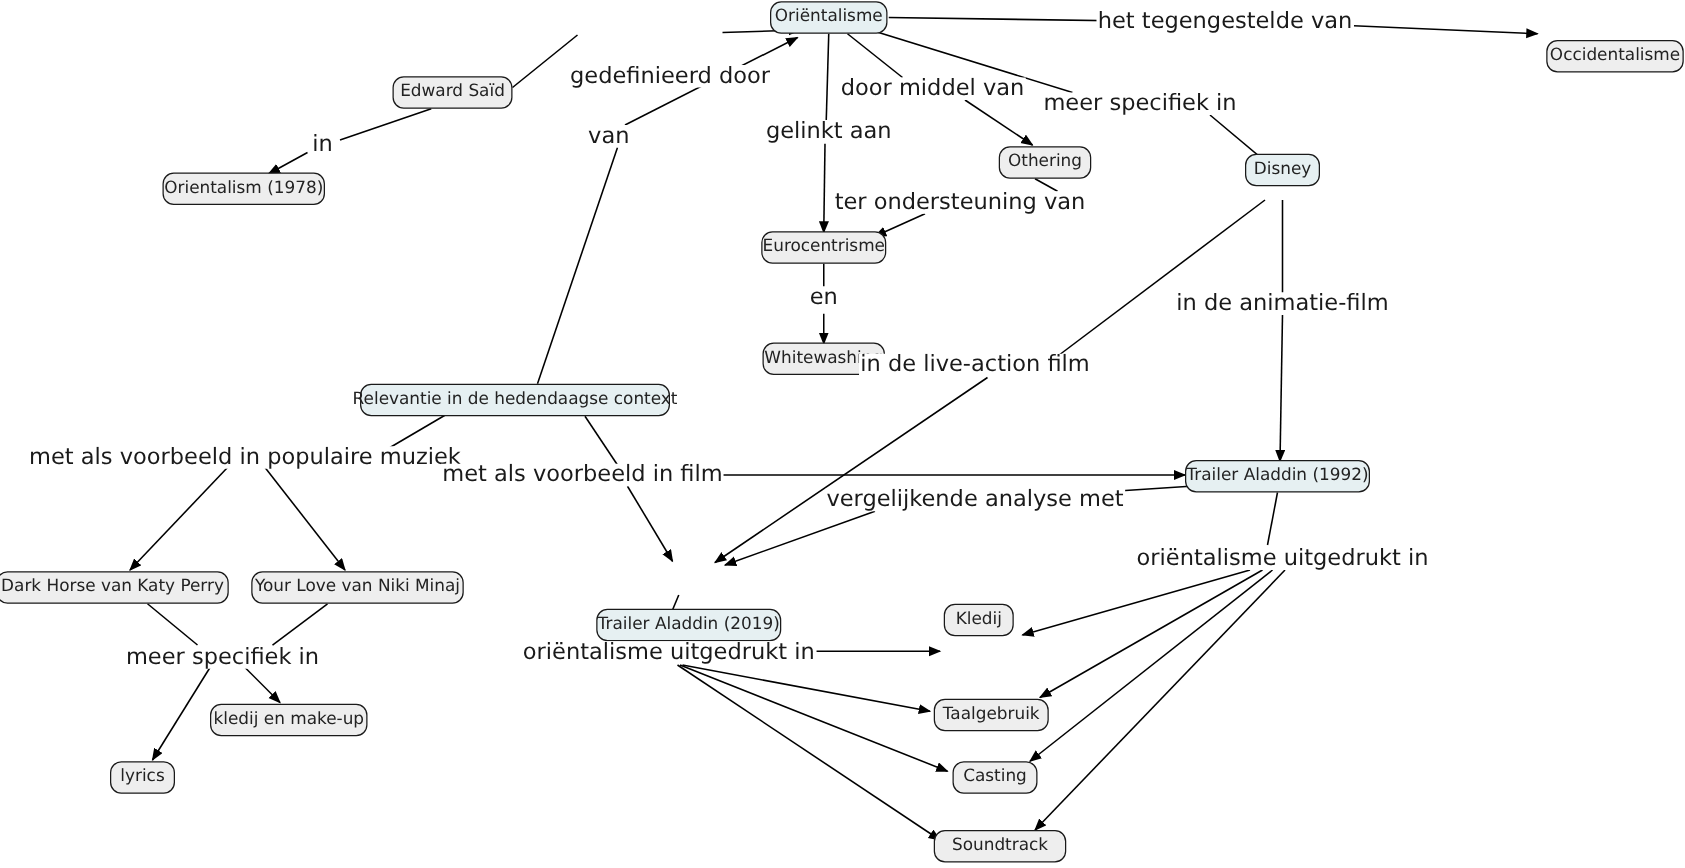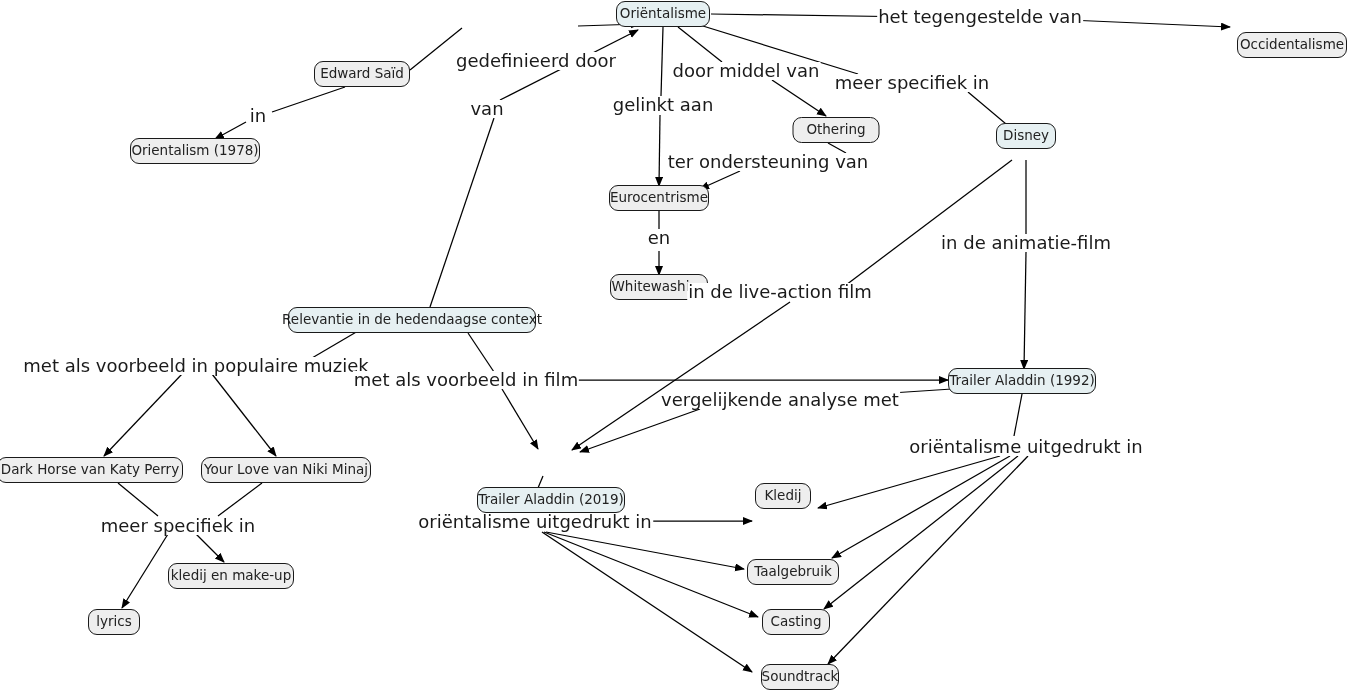--- a/index.html
+++ b/index.html
@@ -113,35 +113,35 @@
         <line x1="1018" y1="456" x2="824" y2="609" stroke="#000000" stroke-width="1.25" marker-end="url(#arrowhead)"></line>
         <line x1="1028" y1="456" x2="828" y2="664" stroke="#000000" stroke-width="1.25" marker-end="url(#arrowhead)"></line>
       </g>
   </svg>
 
   <div id="node-group">
       <div class="node accent" style="left: 663px; top: 14px; width: 94px;">Oriëntalisme</div>
       <div class="node" style="left: 1292px; top: 45px; width: 110px;">Occidentalisme</div>
       <div class="node" style="left: 362px; top: 74px; width: 96px;">Edward Saïd</div>
       <div class="node" style="left: 195px; top: 151px; width: 130px;">Orientalism (1978)</div>
-      <div class="node" style="left: 836px; top: 130px; width: 87px;">Othering</div>
+      <div class="node" style="left: 836px; top: 130px; width: 74px;">Othering</div>
       <div class="node accent" style="left: 1026px; top: 136px; width: 60px;">Disney</div>
       <div class="node" style="left: 659px; top: 198px; width: 100px;">Eurocentrisme</div>
       <div class="node" style="left: 659px; top: 287px; width: 98px;">Whitewashing</div>
       <div class="node accent" style="left: 412px; top: 320px; width: 248px;">Relevantie in de hedendaagse context</div>
       <div class="node accent" style="left: 1022px; top: 381px; width: 148px;">Trailer Aladdin (1992)</div>
       <div class="node accent" style="left: 551px; top: 463px; width: 148px; margin-top: 37px;">Trailer Aladdin (2019)</div>
       <div class="node" style="left: 90px; top: 470px; width: 186px;">Dark Horse van Katy Perry</div>
       <div class="node" style="left: 286px; top: 470px; width: 170px;">Your Love van Niki Minaj</div>
       <div class="node" style="left: 783px; top: 496px; width: 56px;">Kledij</div>
       <div class="node" style="left: 231px; top: 576px; width: 126px;">kledij en make-up</div>
       <div class="node" style="left: 793px; top: 572px; width: 92px;">Taalgebruik</div>
       <div class="node" style="left: 114px; top: 622px; width: 52px;">lyrics</div>
       <div class="node" style="left: 796px; top: 622px; width: 68px;">Casting</div>
-      <div class="node" style="left: 800px; top: 677px; width: 78px;">Soundtrack</div>
+      <div class="node" style="left: 800px; top: 677px; width: 106px;">Soundtrack</div>
     </div>
   <div id="label-group">
       <div class="edge-label" style="left: 980px; top: 17px;">het tegengestelde van</div>
       <div class="edge-label" style="left: 536px; top: 33px; margin-top: 28px;">gedefinieerd door</div>
       <div class="edge-label" style="left: 912px; top: 83px;">meer specifiek in</div>
       <div class="edge-label" style="left: 746px; top: 71px;">door middel van</div>
       <div class="edge-label" style="left: 663px; top: 105px;">gelinkt aan</div>
       <div class="edge-label" style="left: 487px; top: 109px;">van</div>
       <div class="edge-label" style="left: 258px; top: 116px;">in</div>
       <div class="edge-label" style="left: 768px; top: 162px;">ter ondersteuning van</div>

